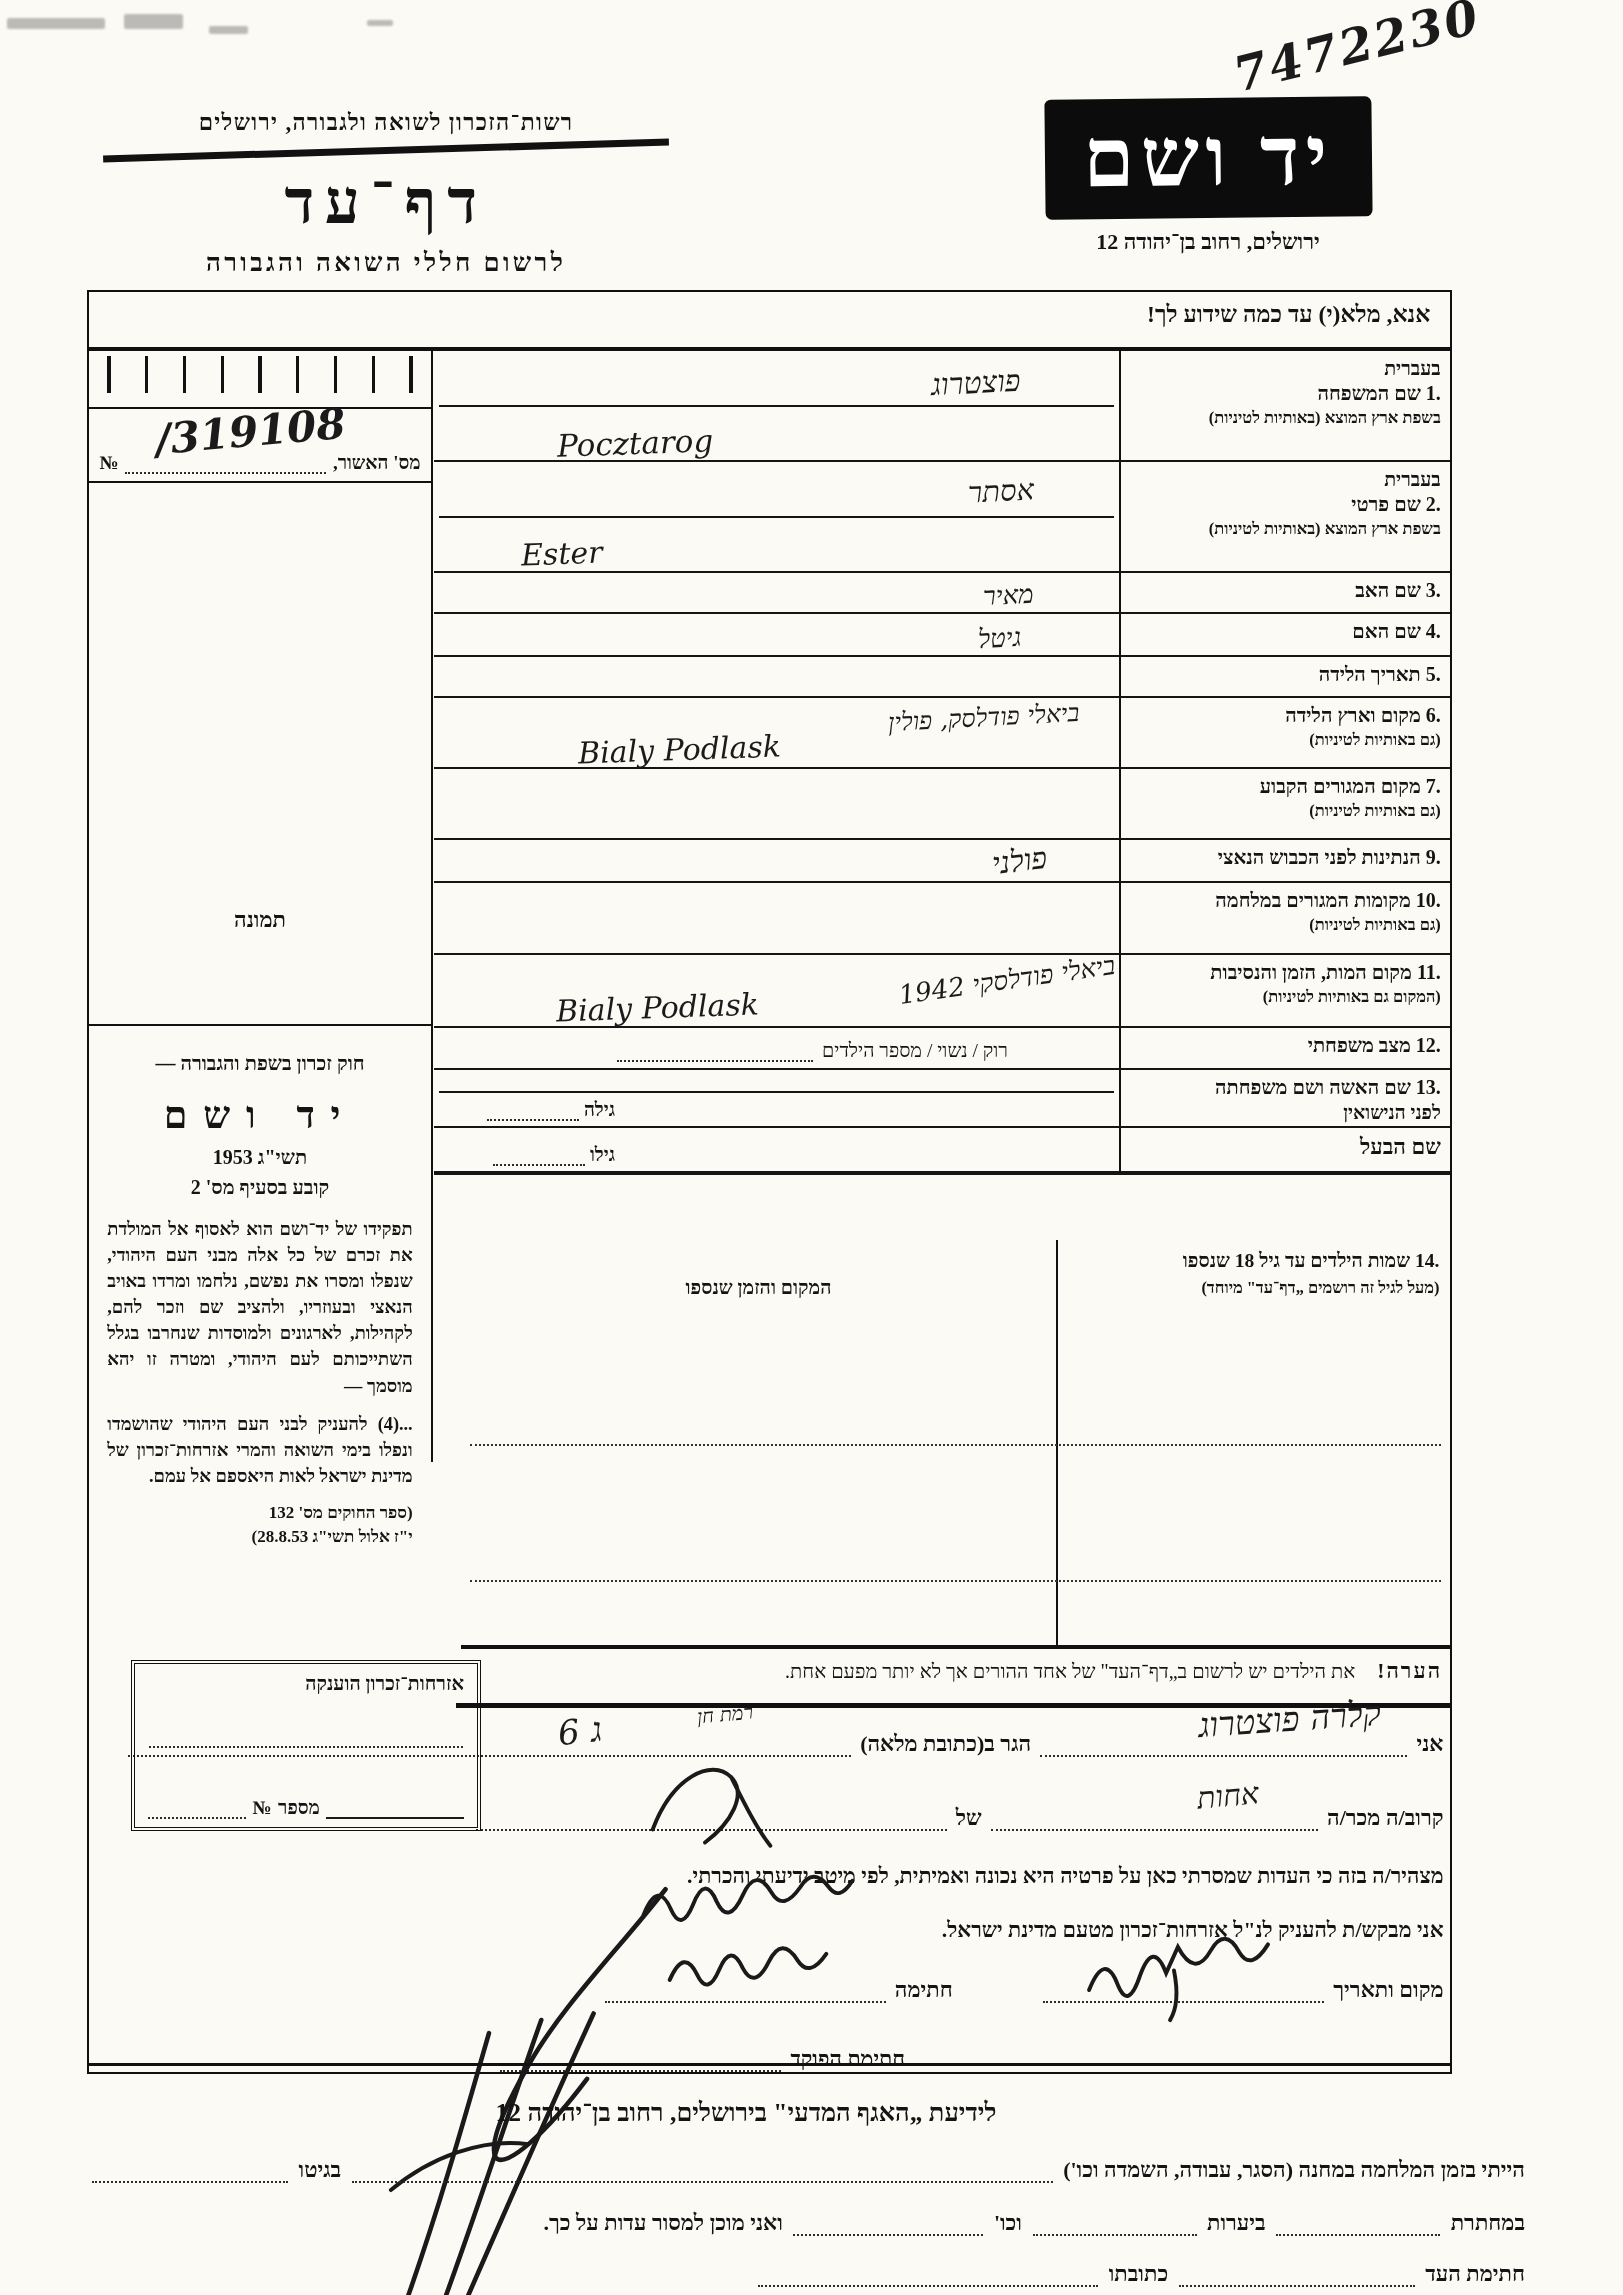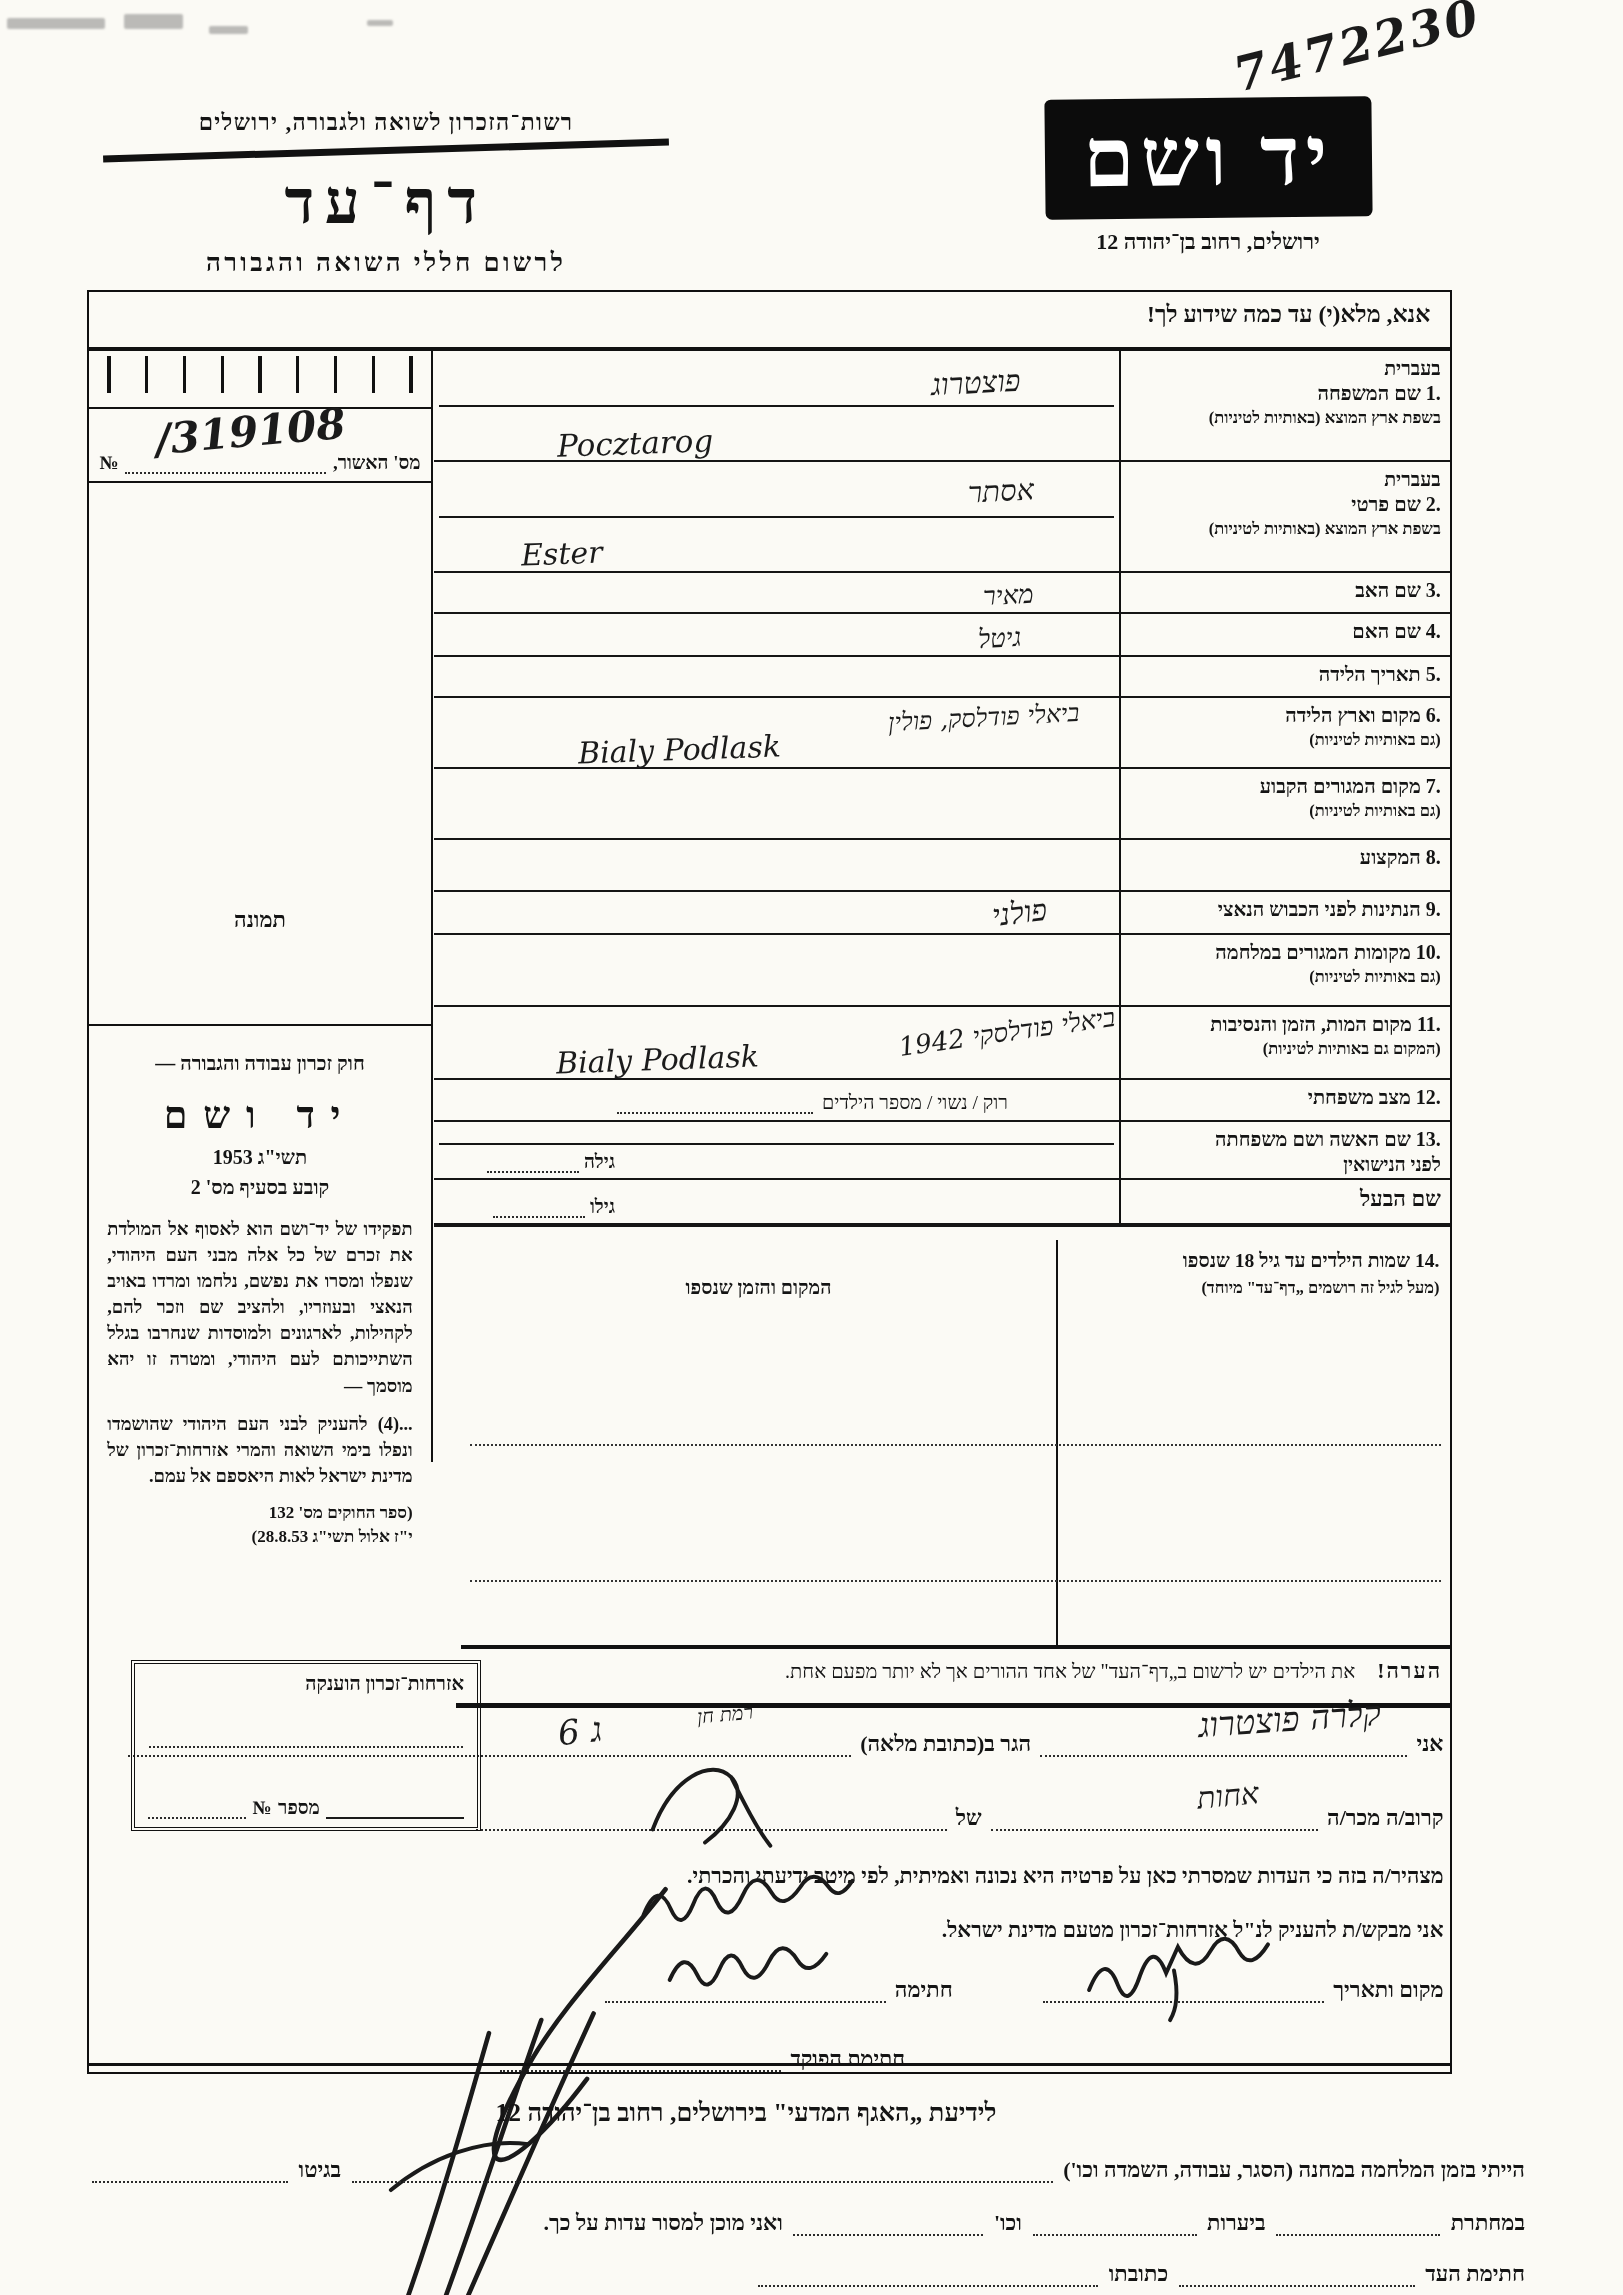--- a/index.html
+++ b/index.html
@@ -140,21 +140,21 @@
       <span>מס' האשור,</span>
       <span class="mid">
         <span class="hand serial-hand">319108/</span>
       </span>
       <span>№</span>
     </div>
     <div class="photo">
       <span>תמונה</span>
     </div>
     <div class="law">
-      <div class="t1">חוק זכרון עבודה והגבורה —</div>
+      <div class="t1">חוק זכרון בשפת והגבורה —</div>
       <div class="t2">יד ושם</div>
       <div class="t3">תשי"ג 1953</div>
       <div class="t4">קובע בסעיף מס' 2</div>
       <p>תפקידו של יד־ושם הוא לאסוף אל המולדת את זכרם של כל אלה מבני העם היהודי, שנפלו ומסרו את נפשם, נלחמו ומרדו באויב הנאצי ובעוזריו, ולהציב שם וזכר להם, לקהילות, לארגונים ולמוסדות שנחרבו בגלל השתייכותם לעם היהודי, ומטרה זו יהא מוסמך —</p>
       <p>...(4) להעניק לבני העם היהודי שהושמדו ונפלו בימי השואה והמרי אזרחות־זכרון של מדינת ישראל לאות היאספם אל עמם.</p>
       <div class="src">(ספר החוקים מס' 132</div>
       <div class="src">י"ז אלול תשי"ג 28.8.53)</div>
     </div>
   </div>
 
@@ -225,26 +225,20 @@
     </div>
 
     <div class="frow" style="height:71px">
       <div class="lbl">
         <div class="lmain"><bdi dir="ltr">7.</bdi> <span>מקום המגורים הקבוע</span></div>
         <div class="lsub">(גם באותיות לטיניות)</div>
       </div>
       <div class="ent"></div>
     </div>
 
-    <div class="frow" style="height:52px">
-      <div class="lbl">
-          <div class="lmain"><bdi dir="ltr">8.</bdi> <span>המקצוע</span></div>
-        </div>
-      <div class="ent"></div>
-    </div>
 
     <div class="frow" style="height:43px">
       <div class="lbl">
           <div class="lmain"><bdi dir="ltr">9.</bdi> <span>הנתינות לפני הכבוש הנאצי</span></div>
         </div>
       <div class="ent">
           <span class="hand hand-he hspot" style="right:72px;bottom:2.6px;font-size:30px;transform:rotate(-7deg)">פולני</span>
         </div>
     </div>
 

